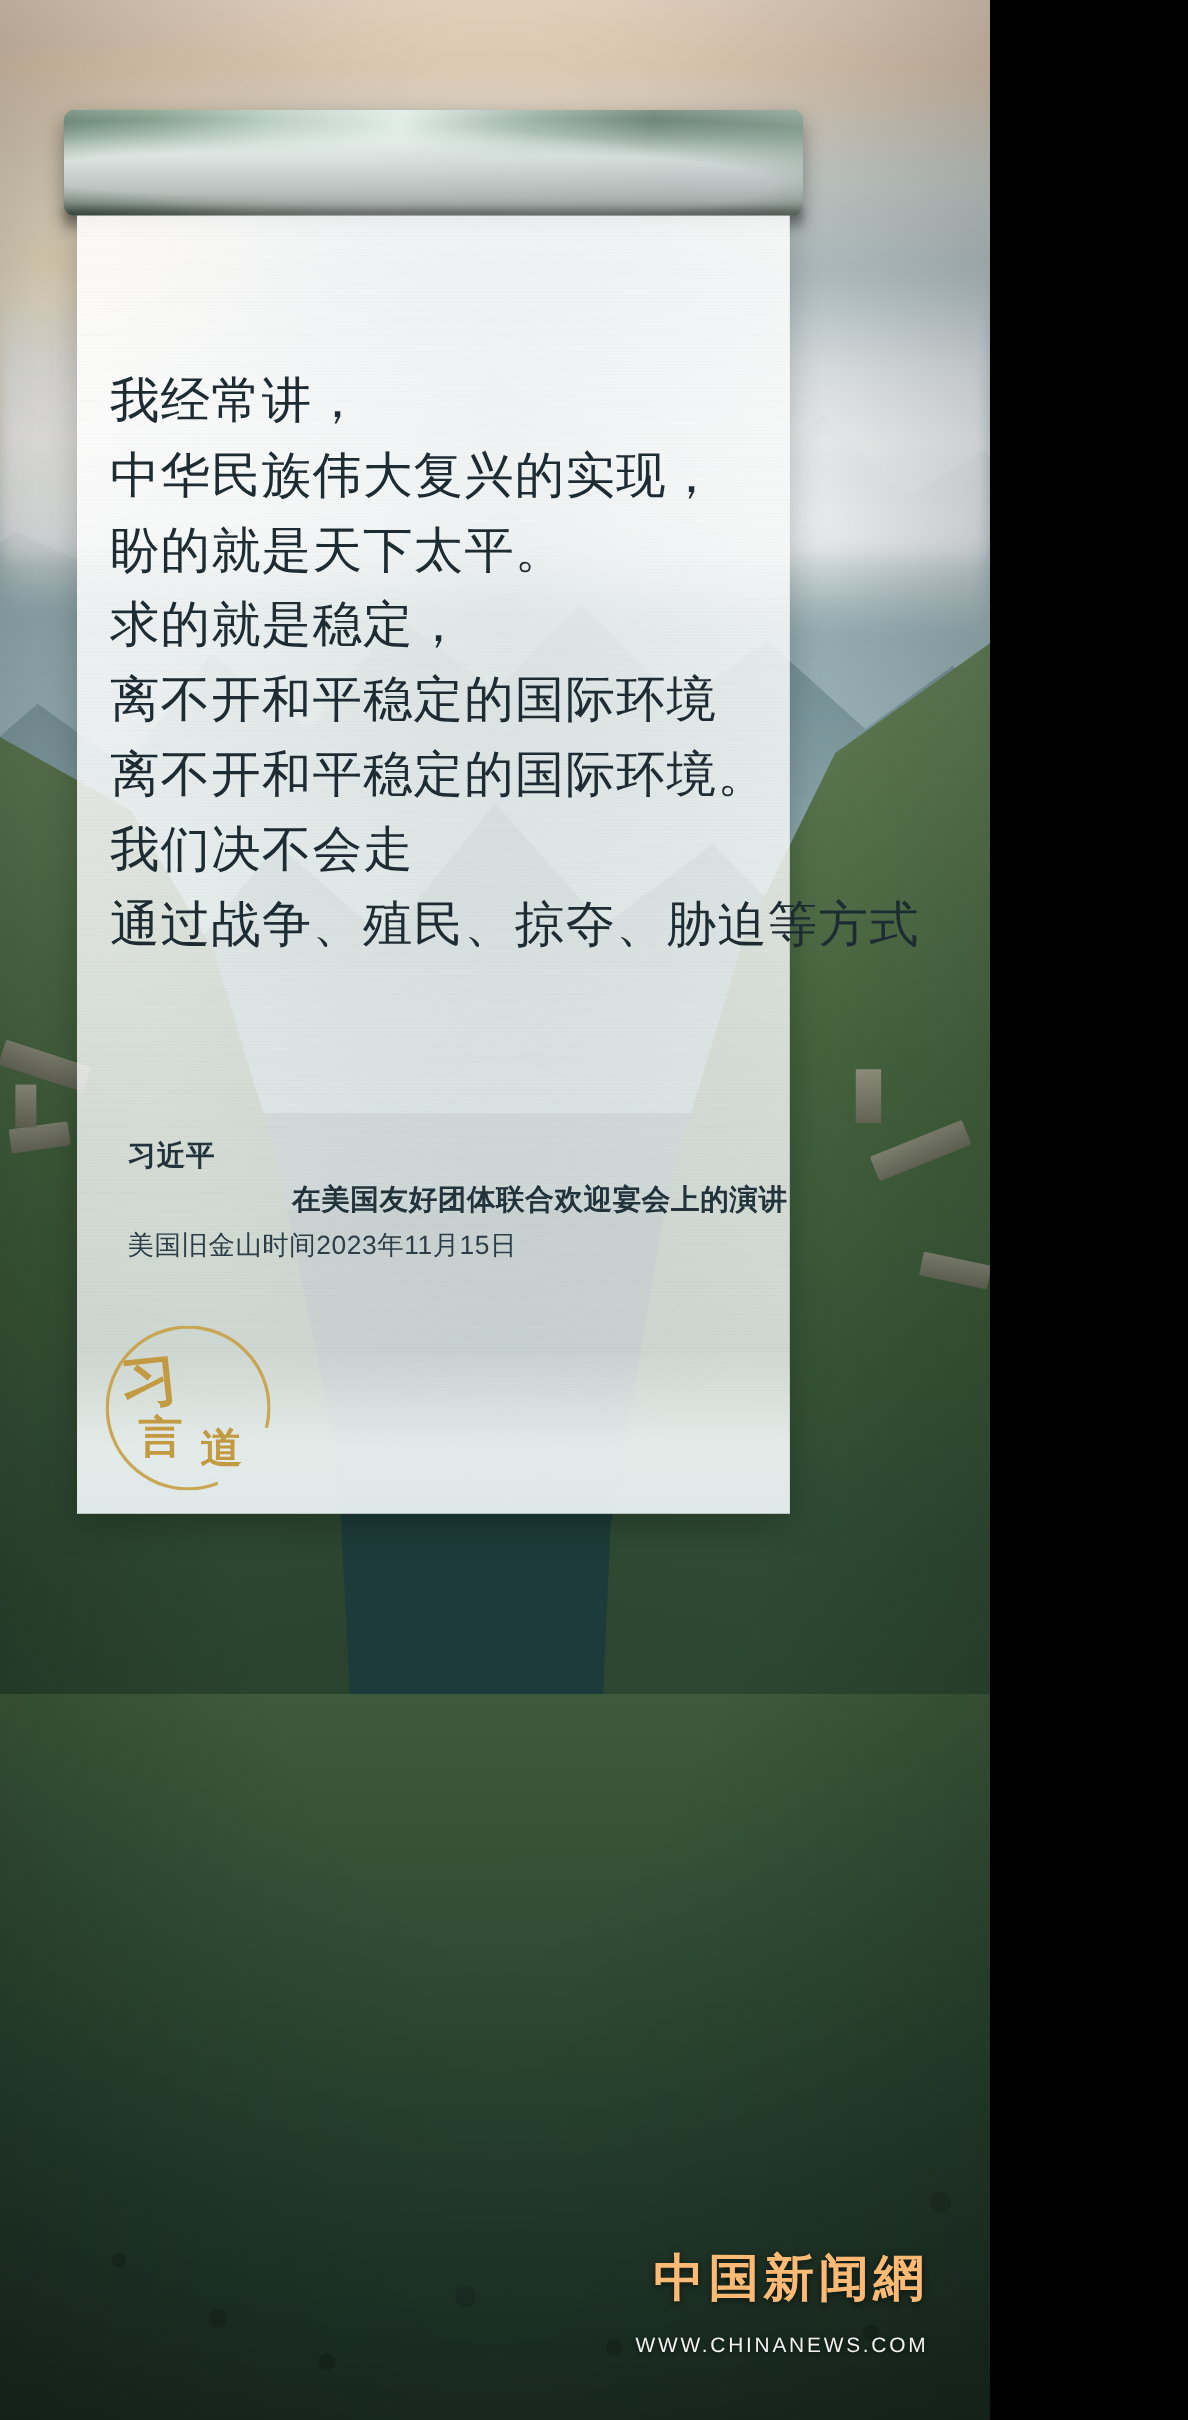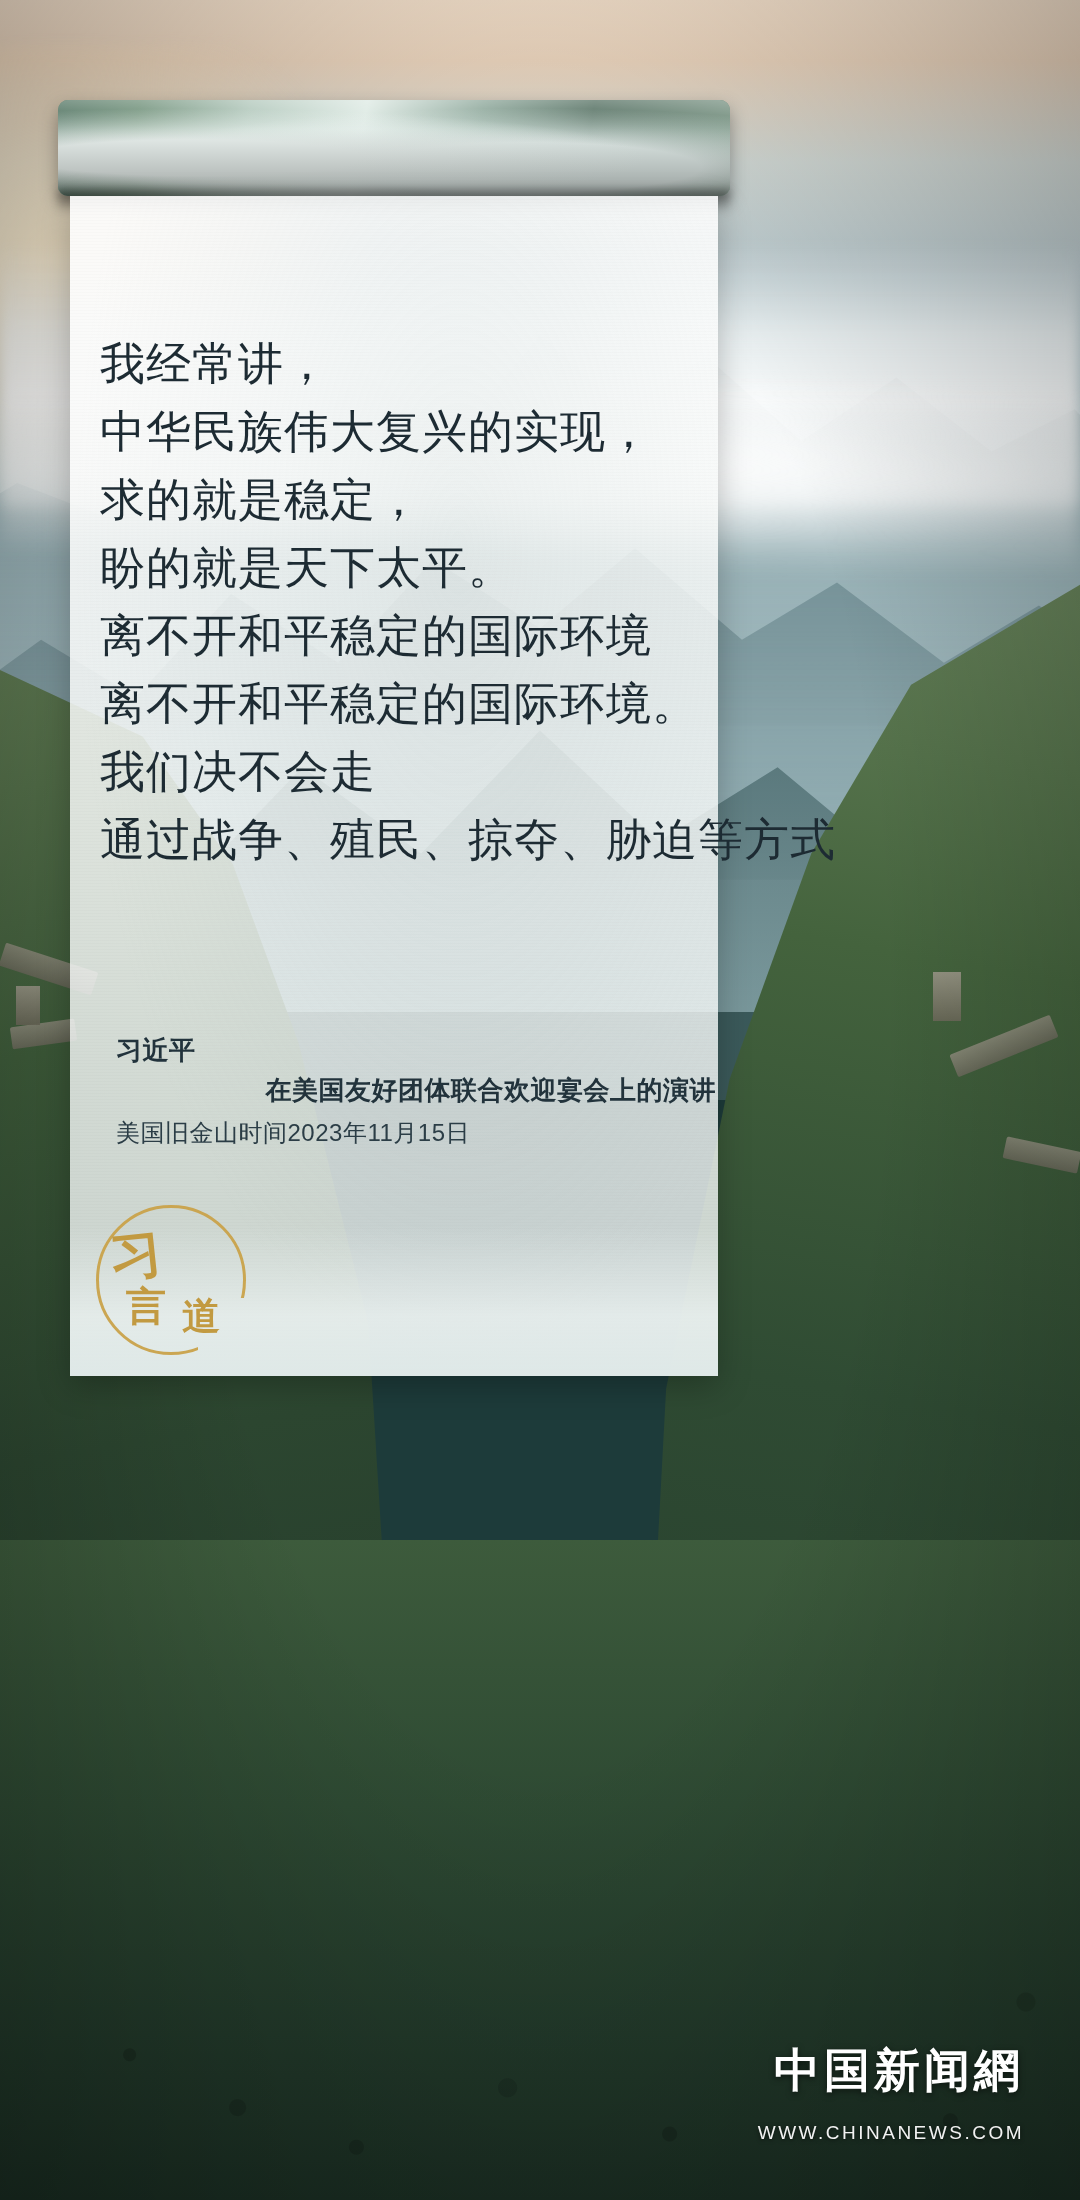--- a/index.html
+++ b/index.html
@@ -5,21 +5,21 @@
   html, body {
     margin: 0;
     padding: 0;
     background: #000;
   }
   body {
     font-family: "Liberation Sans", sans-serif;
   }
   #poster {
     position: relative;
-    width: 1080px;
+    width: 900px;
     height: 2200px;
     overflow: hidden;
     background: #1d3b3a;
   }
 
   
   .bg {
     position: absolute;
     inset: 0;
   }
@@ -273,21 +273,21 @@
   .source {
     position: absolute;
     right: 56px;
     bottom: 56px;
     text-align: right;
   }
   .source-name {
     font-family: "Liberation Serif", serif;
     font-size: 46px;
     font-weight: bold;
-    color: #ffffff;
+    color: #fdba74;
     letter-spacing: 4px;
     text-shadow: 0 2px 6px rgba(0,0,0,0.55);
   }
   .source-url {
     margin-top: 20px;
     font-size: 19px;
     letter-spacing: 2.5px;
     color: #f2f2f2;
     text-shadow: 0 1px 4px rgba(0,0,0,0.6);
   }
@@ -325,22 +325,22 @@
   <div class="roll-shadow"></div>
 
   <div class="scroll-paper">
     <div class="paper-grain"></div>
     <div class="paper-bottom-fade"></div>
   </div>
 
   <div class="quote">
     <div class="quote-line">我经常讲，</div>
     <div class="quote-line">中华民族伟大复兴的实现，</div>
+    <div class="quote-line">盼的就是天下太平。</div>
     <div class="quote-line">求的就是稳定，</div>
-    <div class="quote-line">盼的就是天下太平。</div>
     <div class="quote-line">离不开和平稳定的国际环境</div>
     <div class="quote-line">离不开和平稳定的国际环境。</div>
     <div class="quote-line">我们决不会走</div>
     <div class="quote-line">通过战争、殖民、掠夺、胁迫等方式</div>
   </div>
 
   <div class="attrib">
     <div class="attrib-name">习近平</div>
     <div class="attrib-event">在美国友好团体联合欢迎宴会上的演讲</div>
     <div class="attrib-date">美国旧金山时间2023年11月15日</div>

